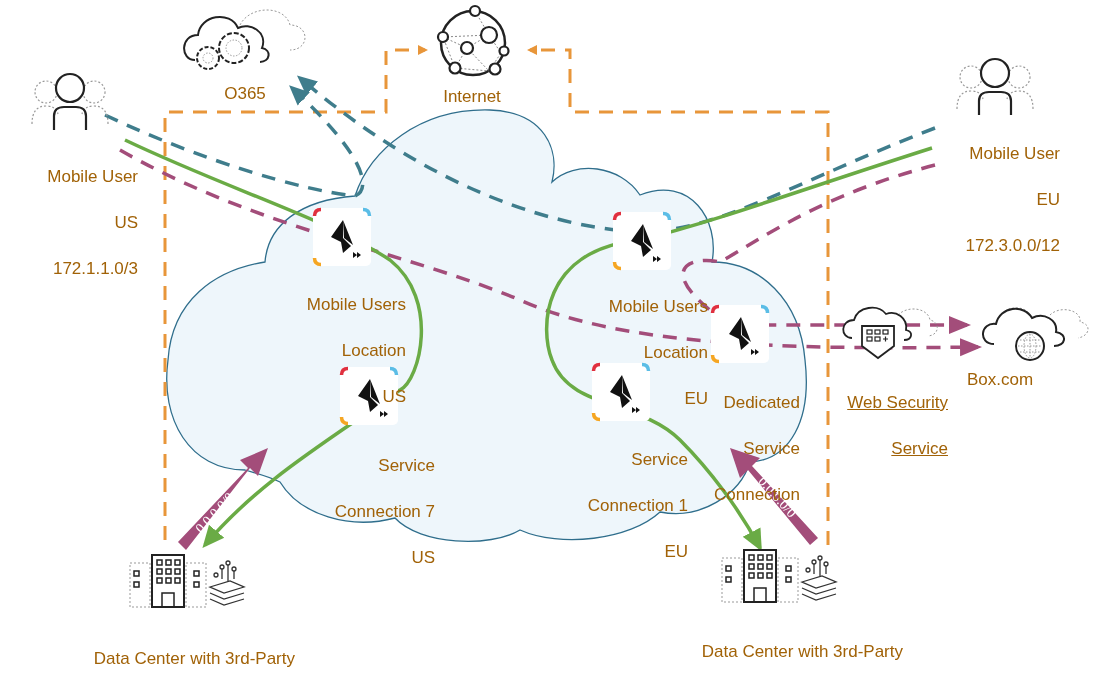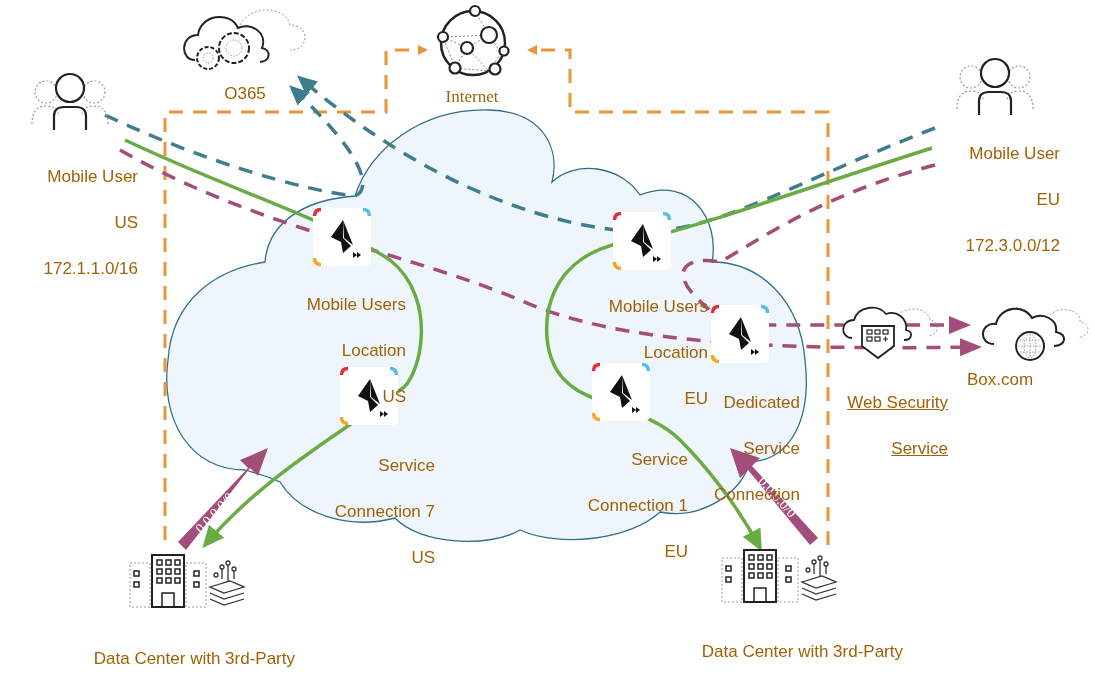--- a/index.html
+++ b/index.html
@@ -192,26 +192,26 @@
       <ellipse cx="0" cy="16" rx="6" ry="12"></ellipse>
         <path d="M-12,16 H12 M-10,10 H10 M-10,22 H10 M0,4 V28"></path>
     </g>
   </g>
 
   <use href="#buildingIcon" x="170" y="585"></use>
   <use href="#buildingIcon" x="762" y="580"></use>
 </svg>
 
 <div class="lbl" style="left:215px;top:82px;width:60px;">O365</div>
-<div class="lbl" style="left:432px;top:85px;width:80px;font-family:Liberation Serif, serif;">Internet</div>
+<div class="lbl" style="left:432px;top:85px;width:80px;">Internet</div>
 
 <div class="lbl" style="left:8px;top:142px;width:130px;">
   <span>Mobile User</span>
   <span>US</span>
-  <span>172.1.1.0/16</span>
+  <span>172.1.1.0/3</span>
 </div>
 <div class="lbl" style="left:930px;top:119px;width:130px;">
   <span>Mobile User</span>
   <span>EU</span>
   <span>172.3.0.0/12</span>
 </div>
 
 <div class="lbl" style="left:276px;top:270px;width:130px;">
   <span>Mobile Users</span>
   <span>Location</span>

